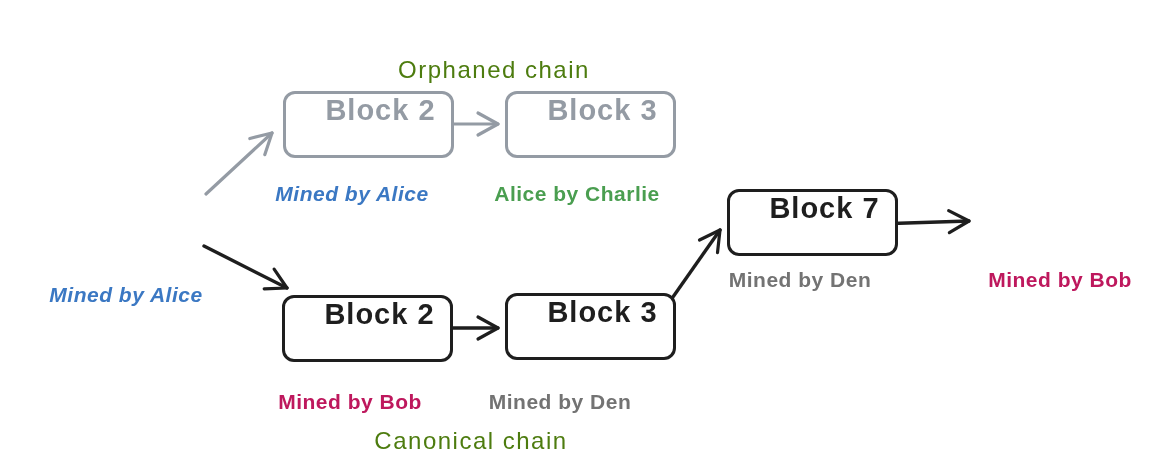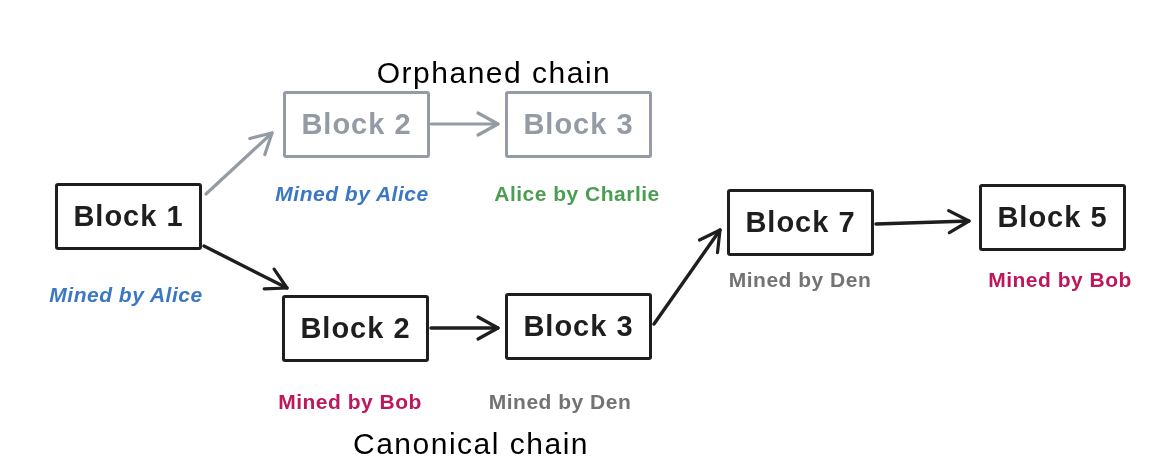--- a/index.html
+++ b/index.html
@@ -15,25 +15,25 @@
     position: absolute;
     left: 0; top: 0;
     width: 1168px; height: 476px;
   }
   .block {
     position: absolute;
     width: 141px;
     height: 61px;
     background: #ffffff;
     border: 3px solid #1e1e1e;
-    border-radius: 3px;
+    border-radius: 12px;
     display: flex;
-    align-items: center;
     justify-content: center;
     box-sizing: content-box;
+    padding-left: 24px;
   }
   .block .block-label {
     font-size: 29px;
     font-weight: 600;
     letter-spacing: 1px;
     color: #1e1e1e;
     white-space: nowrap;
   }
   .block.gray { border-color: #949ba4; }
   .block.gray .block-label { color: #949ba4; }
@@ -47,24 +47,24 @@
     white-space: nowrap;
   }
   .miner-blue   { color: #3b78c3; font-style: italic; }
   .miner-green  { color: #4a9e50; }
   .miner-orange { color: #be185d; }
   .miner-red    { color: #737373; }
 
   .chain-label {
     position: absolute;
     transform: translateX(-50%);
-    font-size: 30px;
+    font-size: 24px;
     font-weight: 400;
     letter-spacing: 1.5px;
-    color: #000000;
+    color: #4d7c0f;
     white-space: nowrap;
   }
 
   
   #block1        { left: 55px;  top: 183px; }
   #orphan-block2 { left: 283px; top: 91px;  }
   #orphan-block3 { left: 505px; top: 91px;  }
   #canon-block2  { left: 282px; top: 295px; }
   #canon-block3  { left: 505px; top: 293px; }
   #block4        { left: 727px; top: 189px; }
@@ -102,41 +102,35 @@
     <path d="M 431 124 L 498 124" stroke="#949ba4" stroke-width="3.2" stroke-linecap="round" marker-end="url(#chev-gray)"></path>
     <path d="M 204 246 L 287 288" stroke="#1e1e1e" stroke-width="3.4" stroke-linecap="round" marker-end="url(#chev-black)"></path>
     <path d="M 431 328 L 498 328" stroke="#1e1e1e" stroke-width="3.4" stroke-linecap="round" marker-end="url(#chev-black)"></path>
     <path d="M 654 324 L 720 230" stroke="#1e1e1e" stroke-width="3.4" stroke-linecap="round" marker-end="url(#chev-black)"></path>
     <path d="M 876 224 L 969 221" stroke="#1e1e1e" stroke-width="3.4" stroke-linecap="round" marker-end="url(#chev-black)"></path>
   </svg>
 
   <div class="chain-label" id="label-orphaned">Orphaned chain</div>
   <div class="chain-label" id="label-canonical">Canonical chain</div>
 
-  <div class="block" id="block1">
-    <span class="block-label">Block 1</span>
-  </div>
   <div class="block gray" id="orphan-block2">
     <span class="block-label">Block 2</span>
   </div>
   <div class="block gray" id="orphan-block3">
     <span class="block-label">Block 3</span>
   </div>
   <div class="block" id="canon-block2">
     <span class="block-label">Block 2</span>
   </div>
   <div class="block" id="canon-block3">
     <span class="block-label">Block 3</span>
   </div>
   <div class="block" id="block4">
     <span class="block-label">Block 7</span>
   </div>
-  <div class="block" id="block5">
-    <span class="block-label">Block 5</span>
-  </div>
 
   <div class="miner-label miner-blue" id="miner-block1">Mined by Alice</div>
   <div class="miner-label miner-blue" id="miner-orphan2">Mined by Alice</div>
   <div class="miner-label miner-green" id="miner-orphan3">Alice by Charlie</div>
   <div class="miner-label miner-orange" id="miner-canon2">Mined by Bob</div>
   <div class="miner-label miner-red" id="miner-canon3">Mined by Den</div>
   <div class="miner-label miner-red" id="miner-block4">Mined by Den</div>
   <div class="miner-label miner-orange" id="miner-block5">Mined by Bob</div>
 
 </div>

